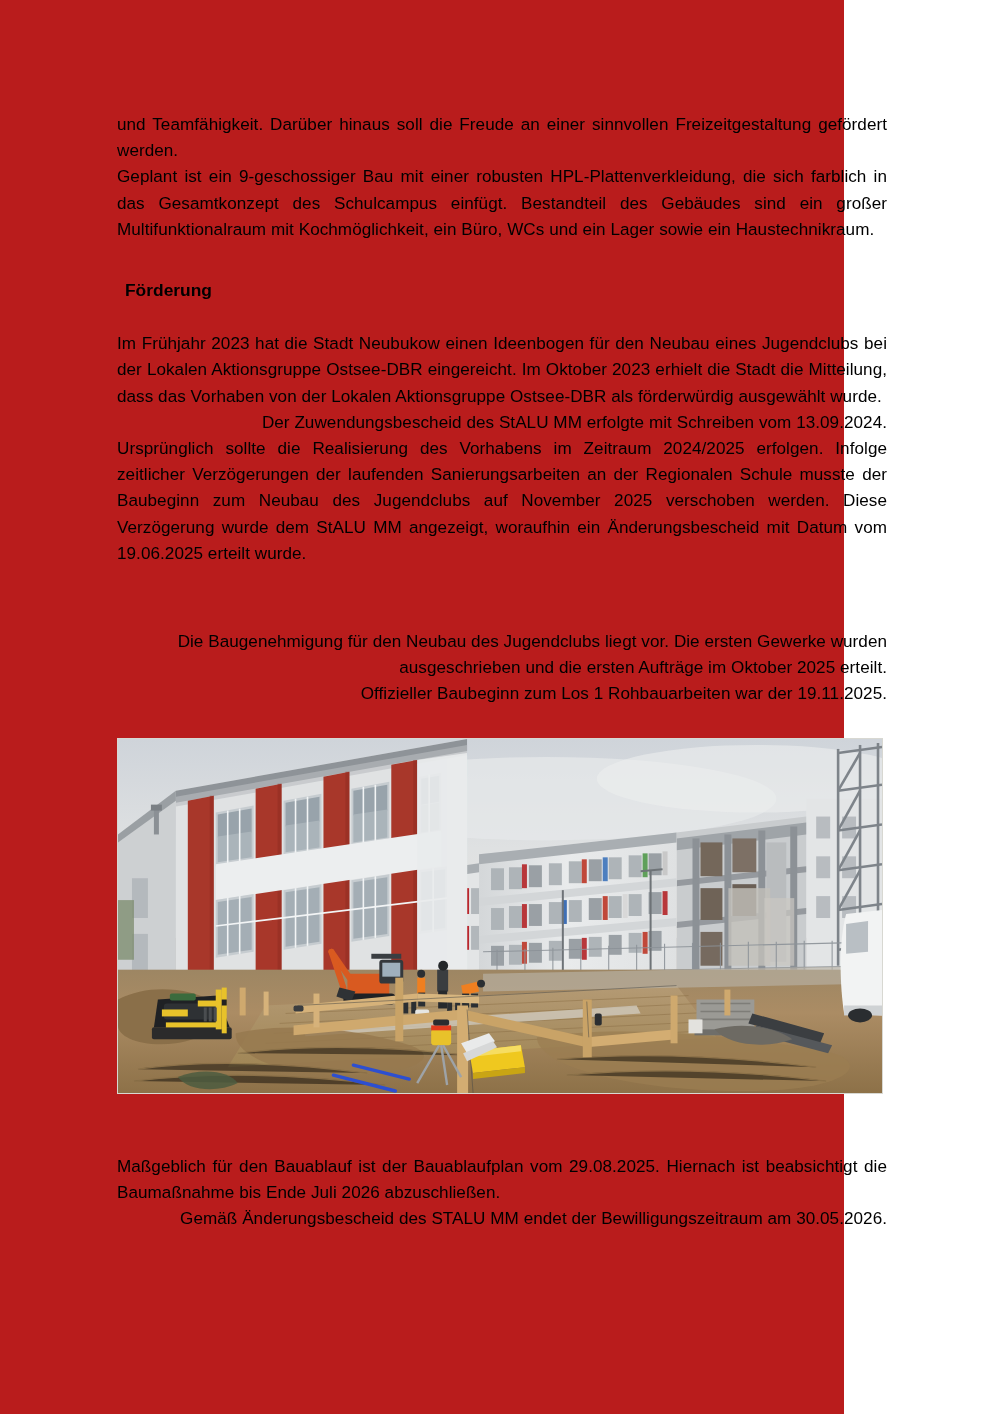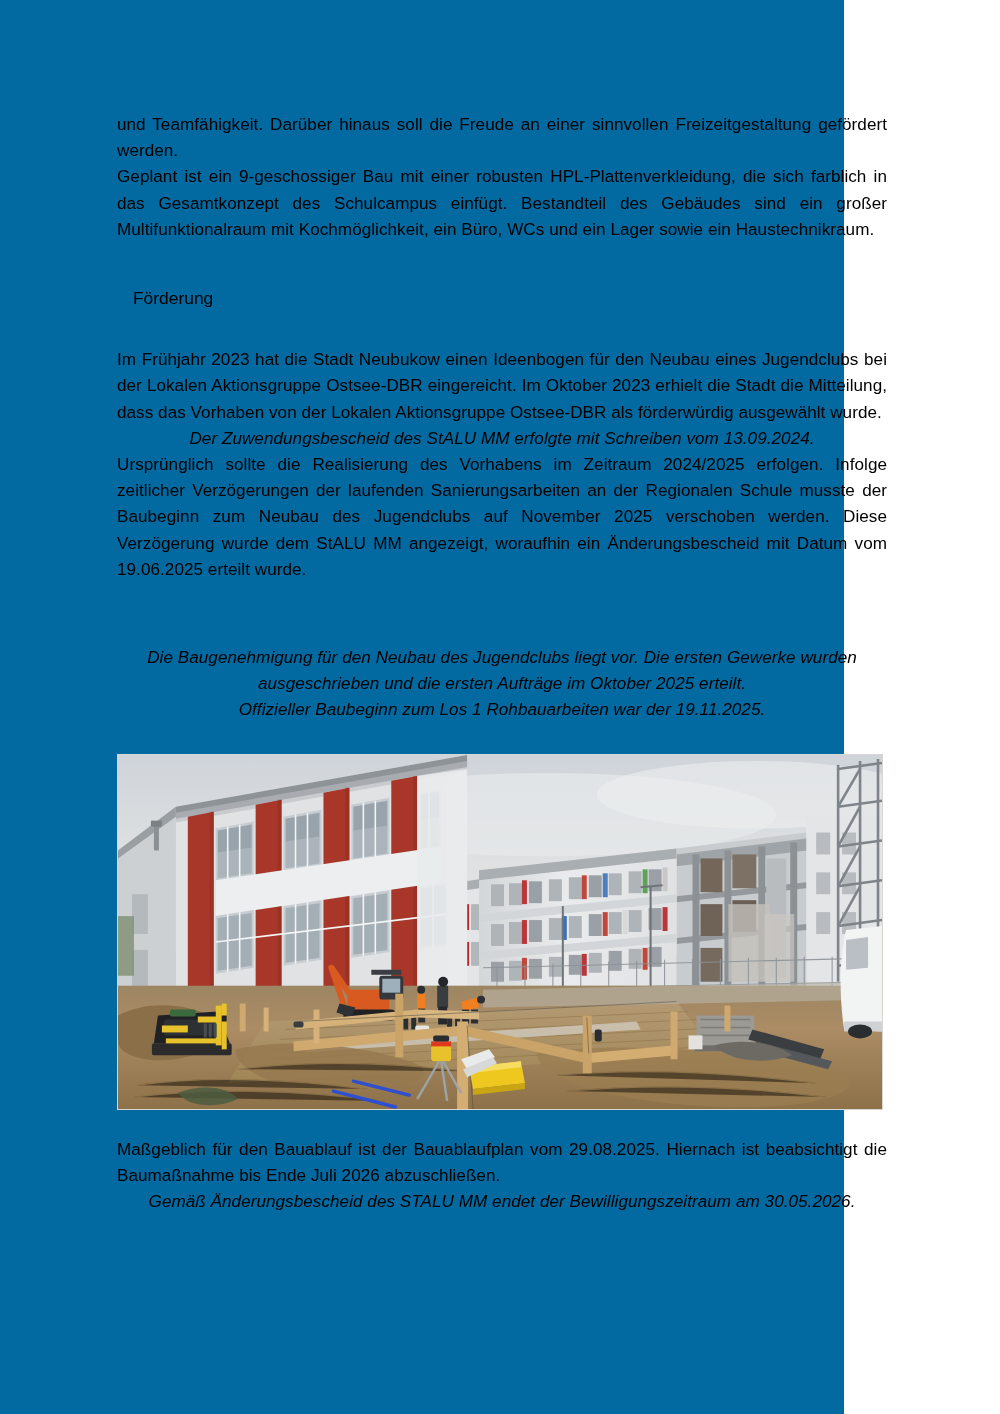--- a/index.html
+++ b/index.html
@@ -13,44 +13,43 @@
     position: relative;
     font-family: "Liberation Sans", sans-serif;
     color: #000000;
     overflow: hidden;
   }
   .page {
     position: absolute;
     left: 0; top: 0;
     width: 844px;
     height: 1414px;
-    background: #0369a1;
+    background: #b91c1c;
   }
   .content {
     position: absolute;
     left: 117px;
     top: 112px;
     width: 770px;
   }
   p.body-text {
     margin: 0;
     font-size: 17.1px;
     line-height: 26.2px;
     text-align: justify;
     text-justify: inter-word;
     letter-spacing: 0.05px;
     color: #000;
   }
   p.body-text.last-nojustify {
-    text-align: center;
-    font-style: italic;
+    text-align: right;
   }
   h2.heading {
-    margin: 16px;
-    font-weight: normal;
+    margin: 8px;
+    font-weight: bold;
     color: #000;
   }
   h2.heading-foerderung {
     font-size: 17.4px;
     line-height: 26px;
   }
   h2.heading-ablauf {
     font-size: 19.2px;
     line-height: 26px;
     letter-spacing: 0.2px;
@@ -74,21 +73,21 @@
     border: 1px solid #d8d8d2;
     box-sizing: border-box;
     background: #c9c6c0;
   }
   .photo-wrap svg {
     display: block;
     width: 100%;
     height: 100%;
   }
   .after-photo {
-    margin-top: 27px;
+    margin-top: 60px;
   }
 </style>
 </head>
 <body>
 
 <div class="page">
   <div class="content">
 
     <p class="body-text">und Teamfähigkeit. Darüber hinaus soll die Freude an einer sinnvollen Freizeitgestaltung gefördert werden.</p>
     <p class="body-text">Geplant ist ein 9-geschossiger Bau mit einer robusten HPL-Plattenverkleidung, die sich farblich in das Gesamtkonzept des Schulcampus einfügt. Bestandteil des Gebäudes sind ein großer Multifunktionalraum mit Kochmöglichkeit, ein Büro, WCs und ein Lager sowie ein Haustechnikraum.</p>

